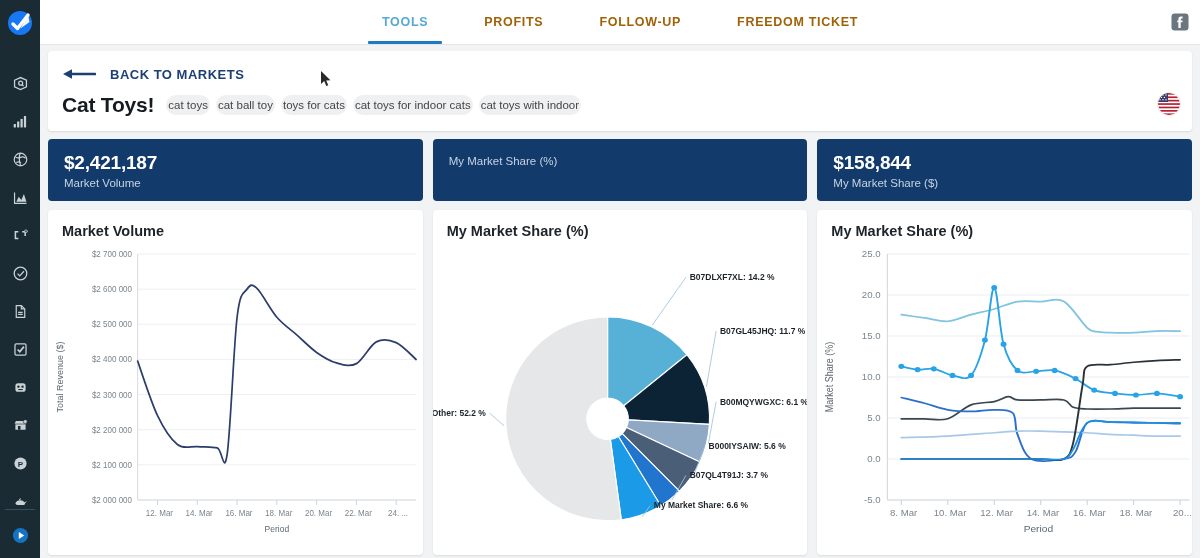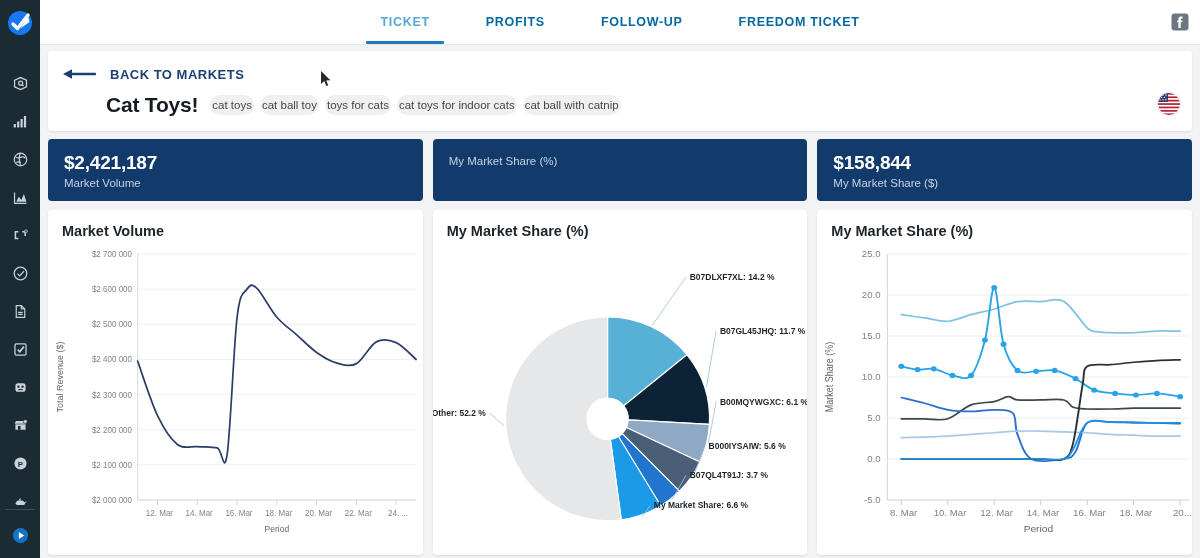--- a/index.html
+++ b/index.html
@@ -39,21 +39,21 @@
     background: #ffffff;
     display: flex; align-items: stretch; justify-content: center;
     position: relative;
     border-bottom: 1px solid #e3e6e8;
   }
   .nav-tabs { display: flex; align-items: stretch; gap: 0; }
   .nav-tab {
     padding: 0 28px;
     display: flex; align-items: center;
     font-size: 12.5px; font-weight: 600; letter-spacing: 0.7px;
-    color: #0369a1;
+    color: #a16207;
     position: relative;
     cursor: pointer;
   }
   .nav-tab.active { color: #57a8d6; }
   .nav-tab.active::after {
     content: ""; position: absolute; left: 14px; right: 14px; bottom: 0;
     height: 3px; background: #1f7ac0; border-radius: 1px;
   }
   .fb-icon {
     position: absolute; right: 10px; top: 50%; transform: translateY(-50%);
@@ -77,21 +77,21 @@
     padding: 12px 14px 10px 14px;
     position: relative;
     height: 80px;
   }
   .back-row { display: flex; align-items: center; gap: 14px; height: 22px; }
   .back-arrow { width: 34px; height: 14px; display: block; }
   .back-label {
     font-size: 13px; font-weight: 700; letter-spacing: 0.5px; color: #1d3f73;
     cursor: pointer;
   }
-  .title-row { display: flex; align-items: center; gap: 12px; margin-top: 8px; margin-left: 44px; }
+  .title-row { display: flex; align-items: center; gap: 12px; margin-top: 8px; }
   .market-title { font-size: 21px; font-weight: 700; color: #161b21; letter-spacing: -0.2px; }
   .tags { display: flex; gap: 6px; align-items: center; }
   .tag {
     background: #f0f0f0; color: #40474d;
     font-size: 11.5px; padding: 4px 2px; border-radius: 10px;
     white-space: nowrap; cursor: pointer;
   }
   .flag {
     position: absolute; right: 12px; top: 42px;
     width: 22px; height: 22px; border-radius: 50%; overflow: hidden;
@@ -273,21 +273,21 @@
         </span>
       </div>
     </div>
   </nav>
 
   <div class="main">
 
     <div class="topnav">
       <div class="nav-tabs">
         <div class="nav-tab active">
-            <span>TICKET</span>
+            <span>TOOLS</span>
           </div>
         <div class="nav-tab">
             <span>PROFITS</span>
           </div>
         <div class="nav-tab">
             <span>FOLLOW-UP</span>
           </div>
         <div class="nav-tab">
             <span>FREEDOM TICKET</span>
           </div>
@@ -313,21 +313,21 @@
           <span class="back-label">BACK TO MARKETS</span>
         </div>
 
         <div class="title-row">
           <div class="market-title">Cat Toys!</div>
           <div class="tags">
             <span class="tag">cat toys</span>
             <span class="tag">cat ball toy</span>
             <span class="tag">toys for cats</span>
             <span class="tag">cat toys for indoor cats</span>
-            <span class="tag">cat ball with catnip</span>
+            <span class="tag">cat toys with indoor</span>
           </div>
         </div>
 
         <span class="flag">
           <svg width="22" height="22" viewBox="0 0 22 22">
             <defs>
                 <clipPath id="fc">
                   <circle cx="11" cy="11" r="11"></circle>
                 </clipPath>
               </defs>

